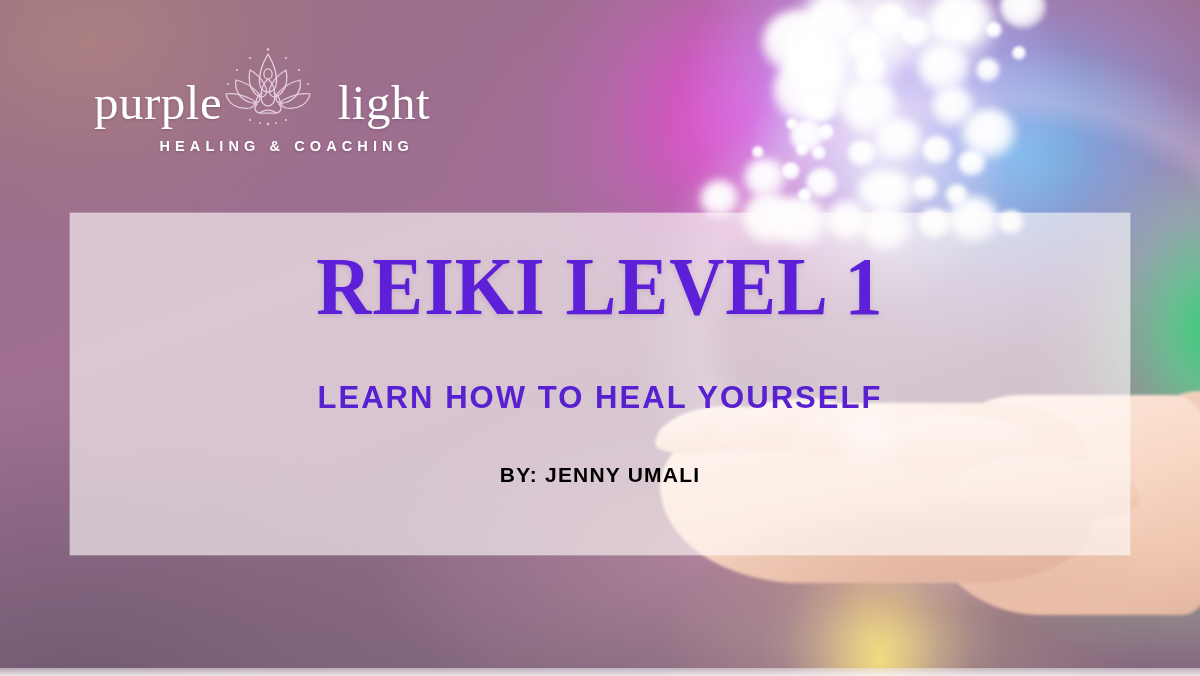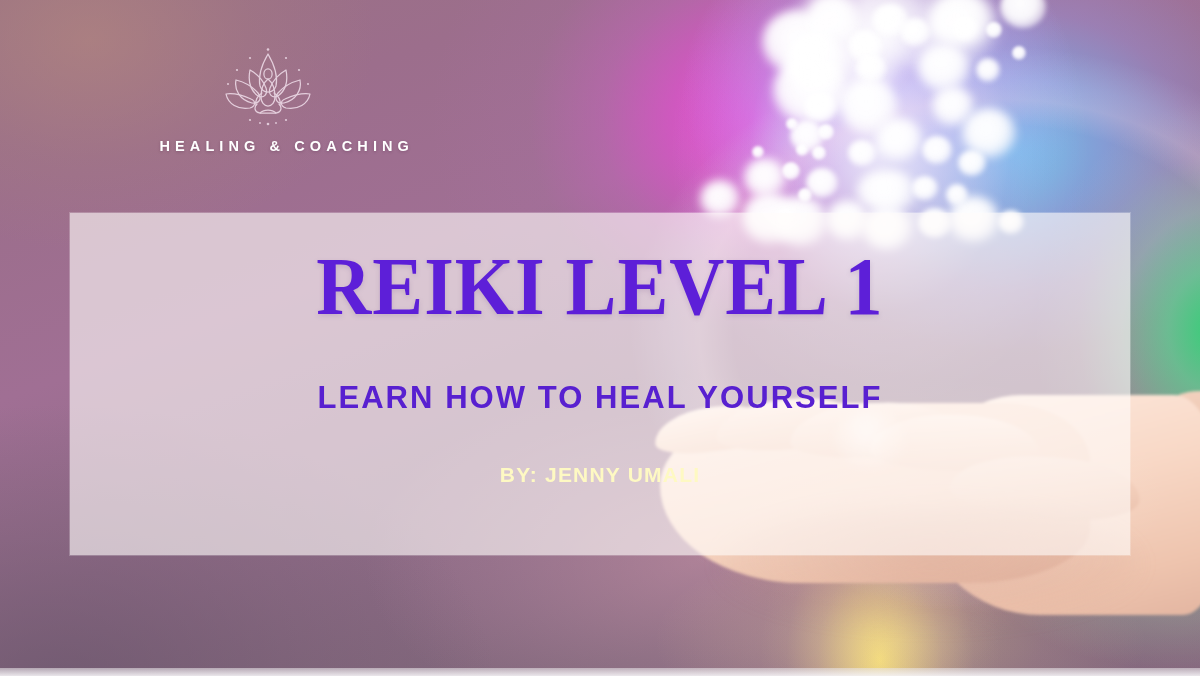--- a/index.html
+++ b/index.html
@@ -353,21 +353,21 @@
     position: absolute;
     left: 0;
     top: 464px;
     width: 1200px;
     text-align: center;
     font-family: "Liberation Sans", sans-serif;
     font-weight: 700;
     font-size: 21px;
     line-height: 1;
     letter-spacing: 1.2px;
-    color: #fef9c3;
+    color: #000000;
     white-space: nowrap;
   }
 
   
   #bottom-strip {
     position: absolute;
     left: 0; bottom: 0;
     width: 1200px; height: 8px;
     background: linear-gradient(180deg,
       rgba(232,228,232,0.55) 0%,
@@ -466,20 +466,24 @@
       </div>
       <div id="hand-shadow"></div>
       <div id="hand-soft"></div>
     </div>
   </div>
   <div id="palm-orb"></div>
 
   <div id="panel"></div>
 
   <div id="logo">
+    <div id="logo-wordmark">
+      <span id="logo-word-left">purple</span>
+      <span id="logo-word-right">light</span>
+    </div>
 
     <svg id="logo-mark" viewBox="0 0 96 86">
       <g fill="none" stroke="#f3e2ee" stroke-width="1.25" stroke-linecap="round" stroke-linejoin="round" opacity="0.95">
 
         <path d="M48 8 C41 20 38 30 40 40 C43 48 53 48 56 40 C58 30 55 20 48 8 Z"></path>
 
         <path d="M30 24 C28 34 30 44 38 50 C44 53 48 48 46 42 C43 34 37 28 30 24 Z"></path>
 
         <path d="M66 24 C68 34 66 44 58 50 C52 53 48 48 50 42 C53 34 59 28 66 24 Z"></path>
 

